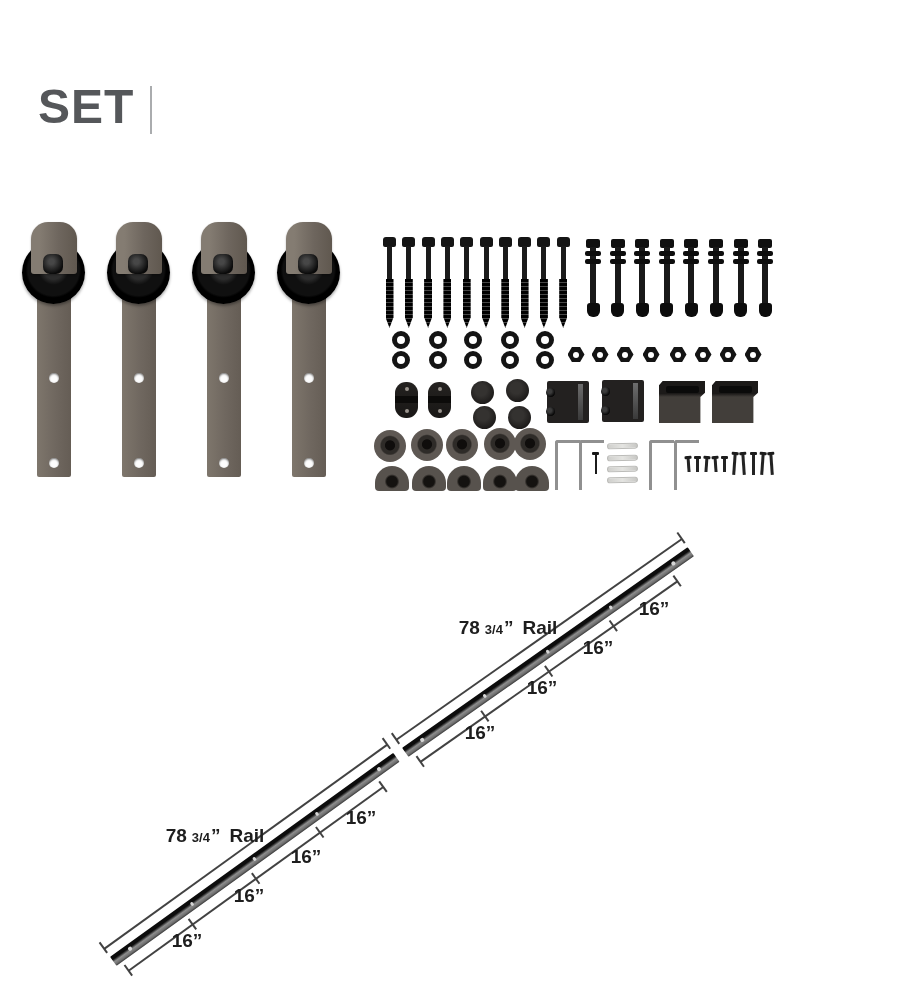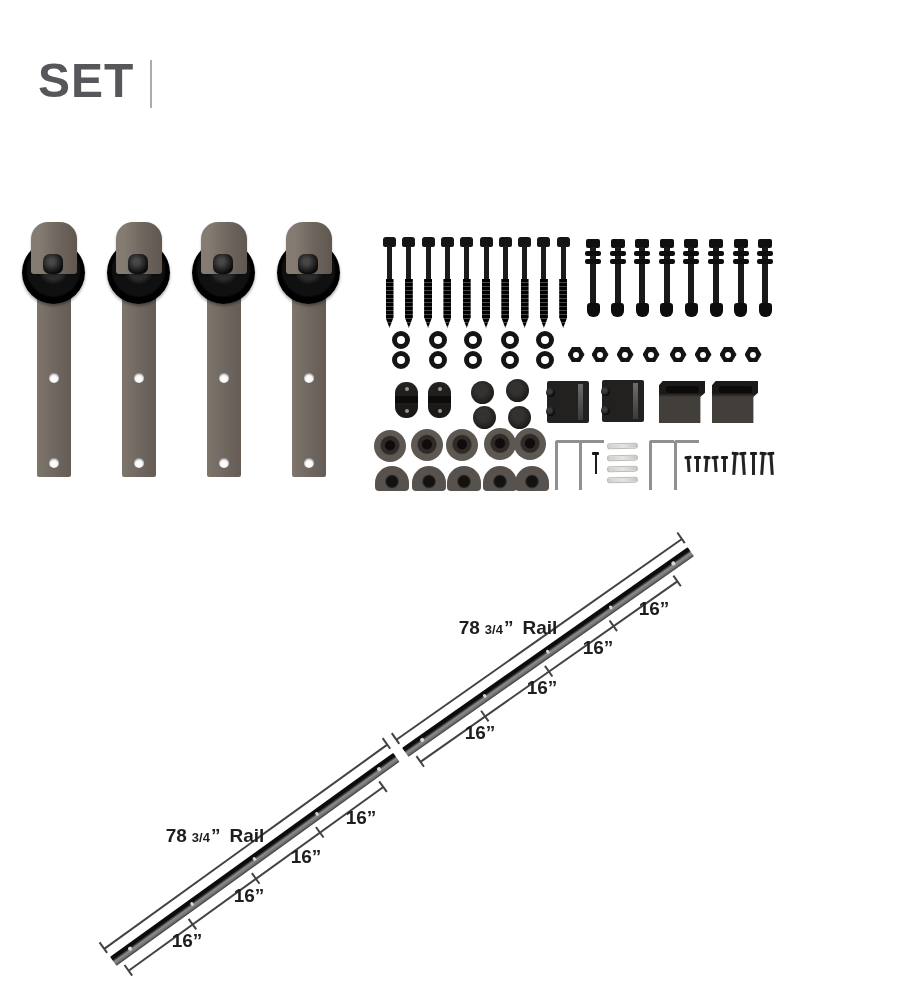--- a/index.html
+++ b/index.html
@@ -1,20 +1,20 @@
 <!DOCTYPE html>
 <html><head>
 <meta charset="utf-8">
 <style>
   html,body{margin:0;padding:0;background:#fff;}
   .canvas{position:relative;width:916px;height:990px;background:#fff;overflow:hidden;
           font-family:"Liberation Sans",sans-serif;}
 
   
-  .header{position:absolute;left:38px;top:53px;display:flex;align-items:flex-end;}
+  .header{position:absolute;left:38px;top:79px;display:flex;align-items:flex-end;}
   .set{font-weight:700;font-size:48px;color:#55575a;letter-spacing:1px;}
   .divider{width:2px;height:48px;background:#aaacae;margin:0 16px;}
   .includes{font-weight:300;font-size:48px;color:#5a5c5f;letter-spacing:2px;}
 
   
   .logo{position:absolute;left:701px;top:14px;display:flex;align-items:center;}
   .brand{font-size:37px;color:#d5695a;letter-spacing:1px;margin-left:15px;font-weight:400;}
 
   
   .hanger{position:absolute;top:215px;width:96px;height:266px;}

